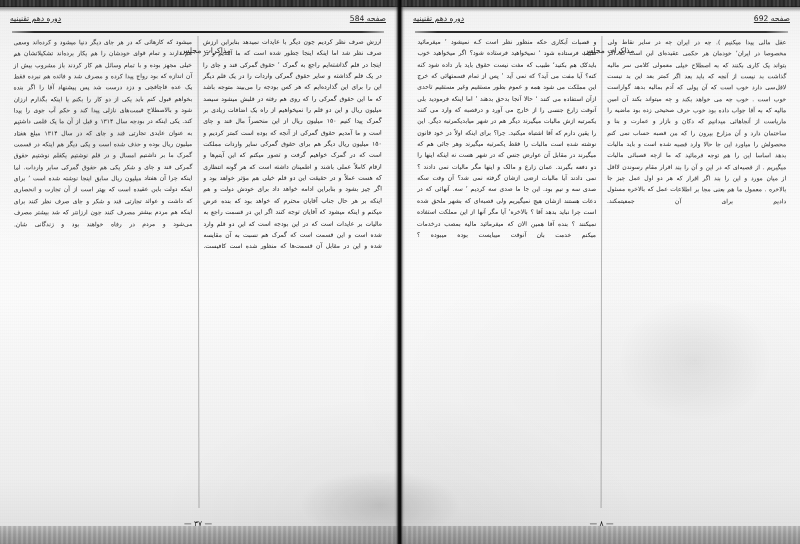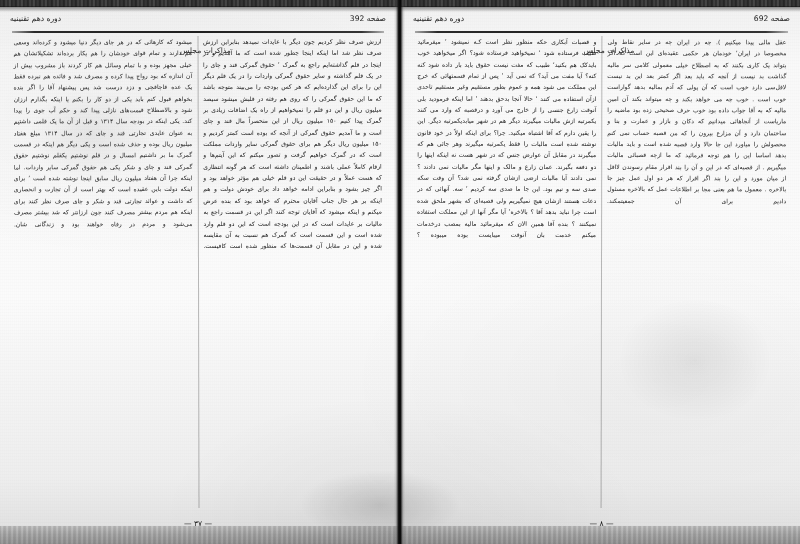--- a/index.html
+++ b/index.html
@@ -119,21 +119,21 @@
     height: 17px;
     display: flex;
     flex-direction: row;
     align-items: flex-start;
     justify-content: space-between;
     font-size: 7.6px;
     letter-spacing: 0.2px;
     color: #2a2722;
     white-space: nowrap;
   }
-  .runhead .rh-side  { flex: 0 0 auto; }
+  .runhead .rh-side  { flex: 0 0 auto; text-decoration: underline; }
   .runhead .rh-mid   { flex: 0 0 auto; margin-top: 32px; }
   .runhead .rh-spacer{ flex: 1 1 auto; }
 
   .rule {
     position: absolute;
     top: 31px;
     left: 12px;
     right: 12px;
     height: 1.6px;
     background: linear-gradient(90deg,
@@ -211,21 +211,21 @@
 </head>
 <body>
 
 <div class="scan">
 
   <div class="paper-texture"></div>
 
   <div class="page page-left">
 
     <div class="runhead">
-      <span class="rh-side">صفحه 392</span>
+      <span class="rh-side">صفحه 584</span>
       <span class="rh-spacer"></span>
       <span class="rh-mid">مذاکرات مجلس</span>
       <span class="rh-spacer"></span>
       <span class="rh-side">دوره دهم تقنینیه</span>
     </div>
 
     <div class="rule"></div>
 
     <div class="columns">
       <div class="col ink-b">

